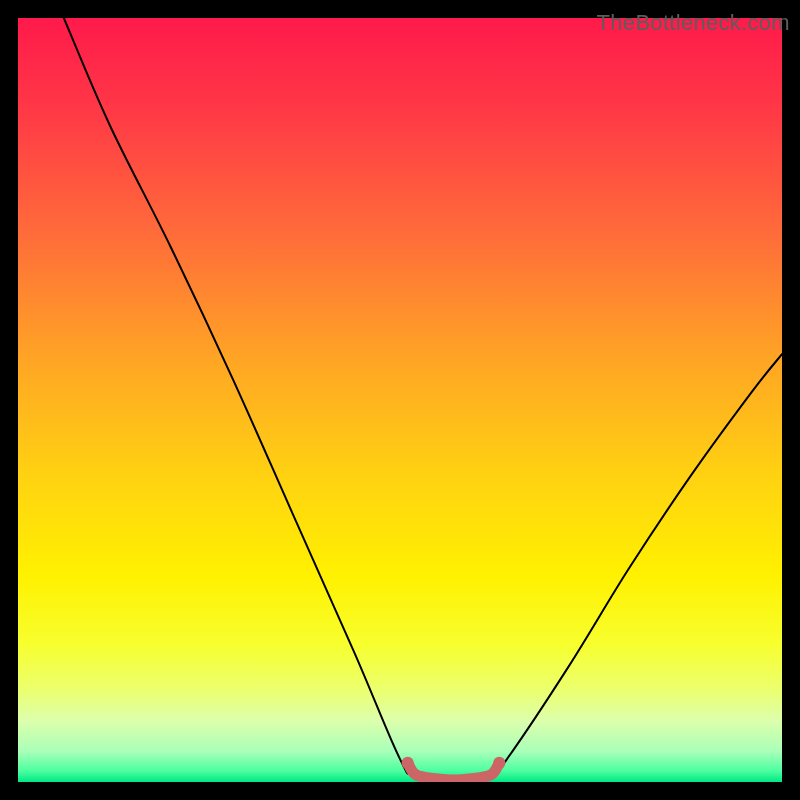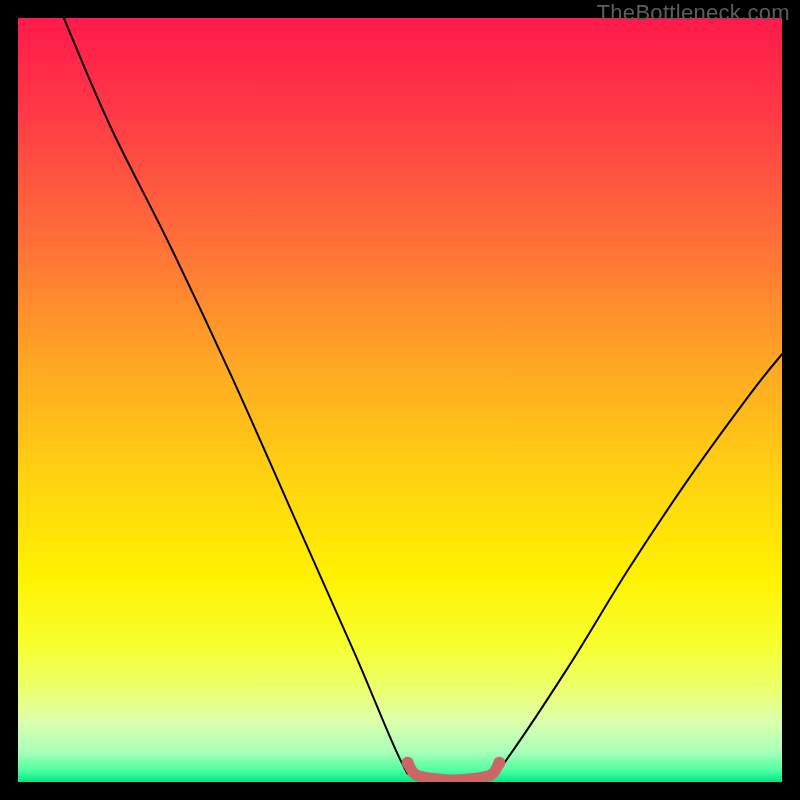--- a/index.html
+++ b/index.html
@@ -27,21 +27,21 @@
   }
   .gradient-bg {
     position: absolute;
     left: 0;
     top: 0;
     width: 100%;
     height: 100%;
   }
   .watermark {
     position: absolute;
-    top: 0;
+    top: 10px;
     right: 10px;
     font-size: 22px;
     font-weight: 500;
     color: #5d5d5d;
     letter-spacing: 0.3px;
   }
   svg.curve-layer {
     position: absolute;
     left: 0;
     top: 0;

